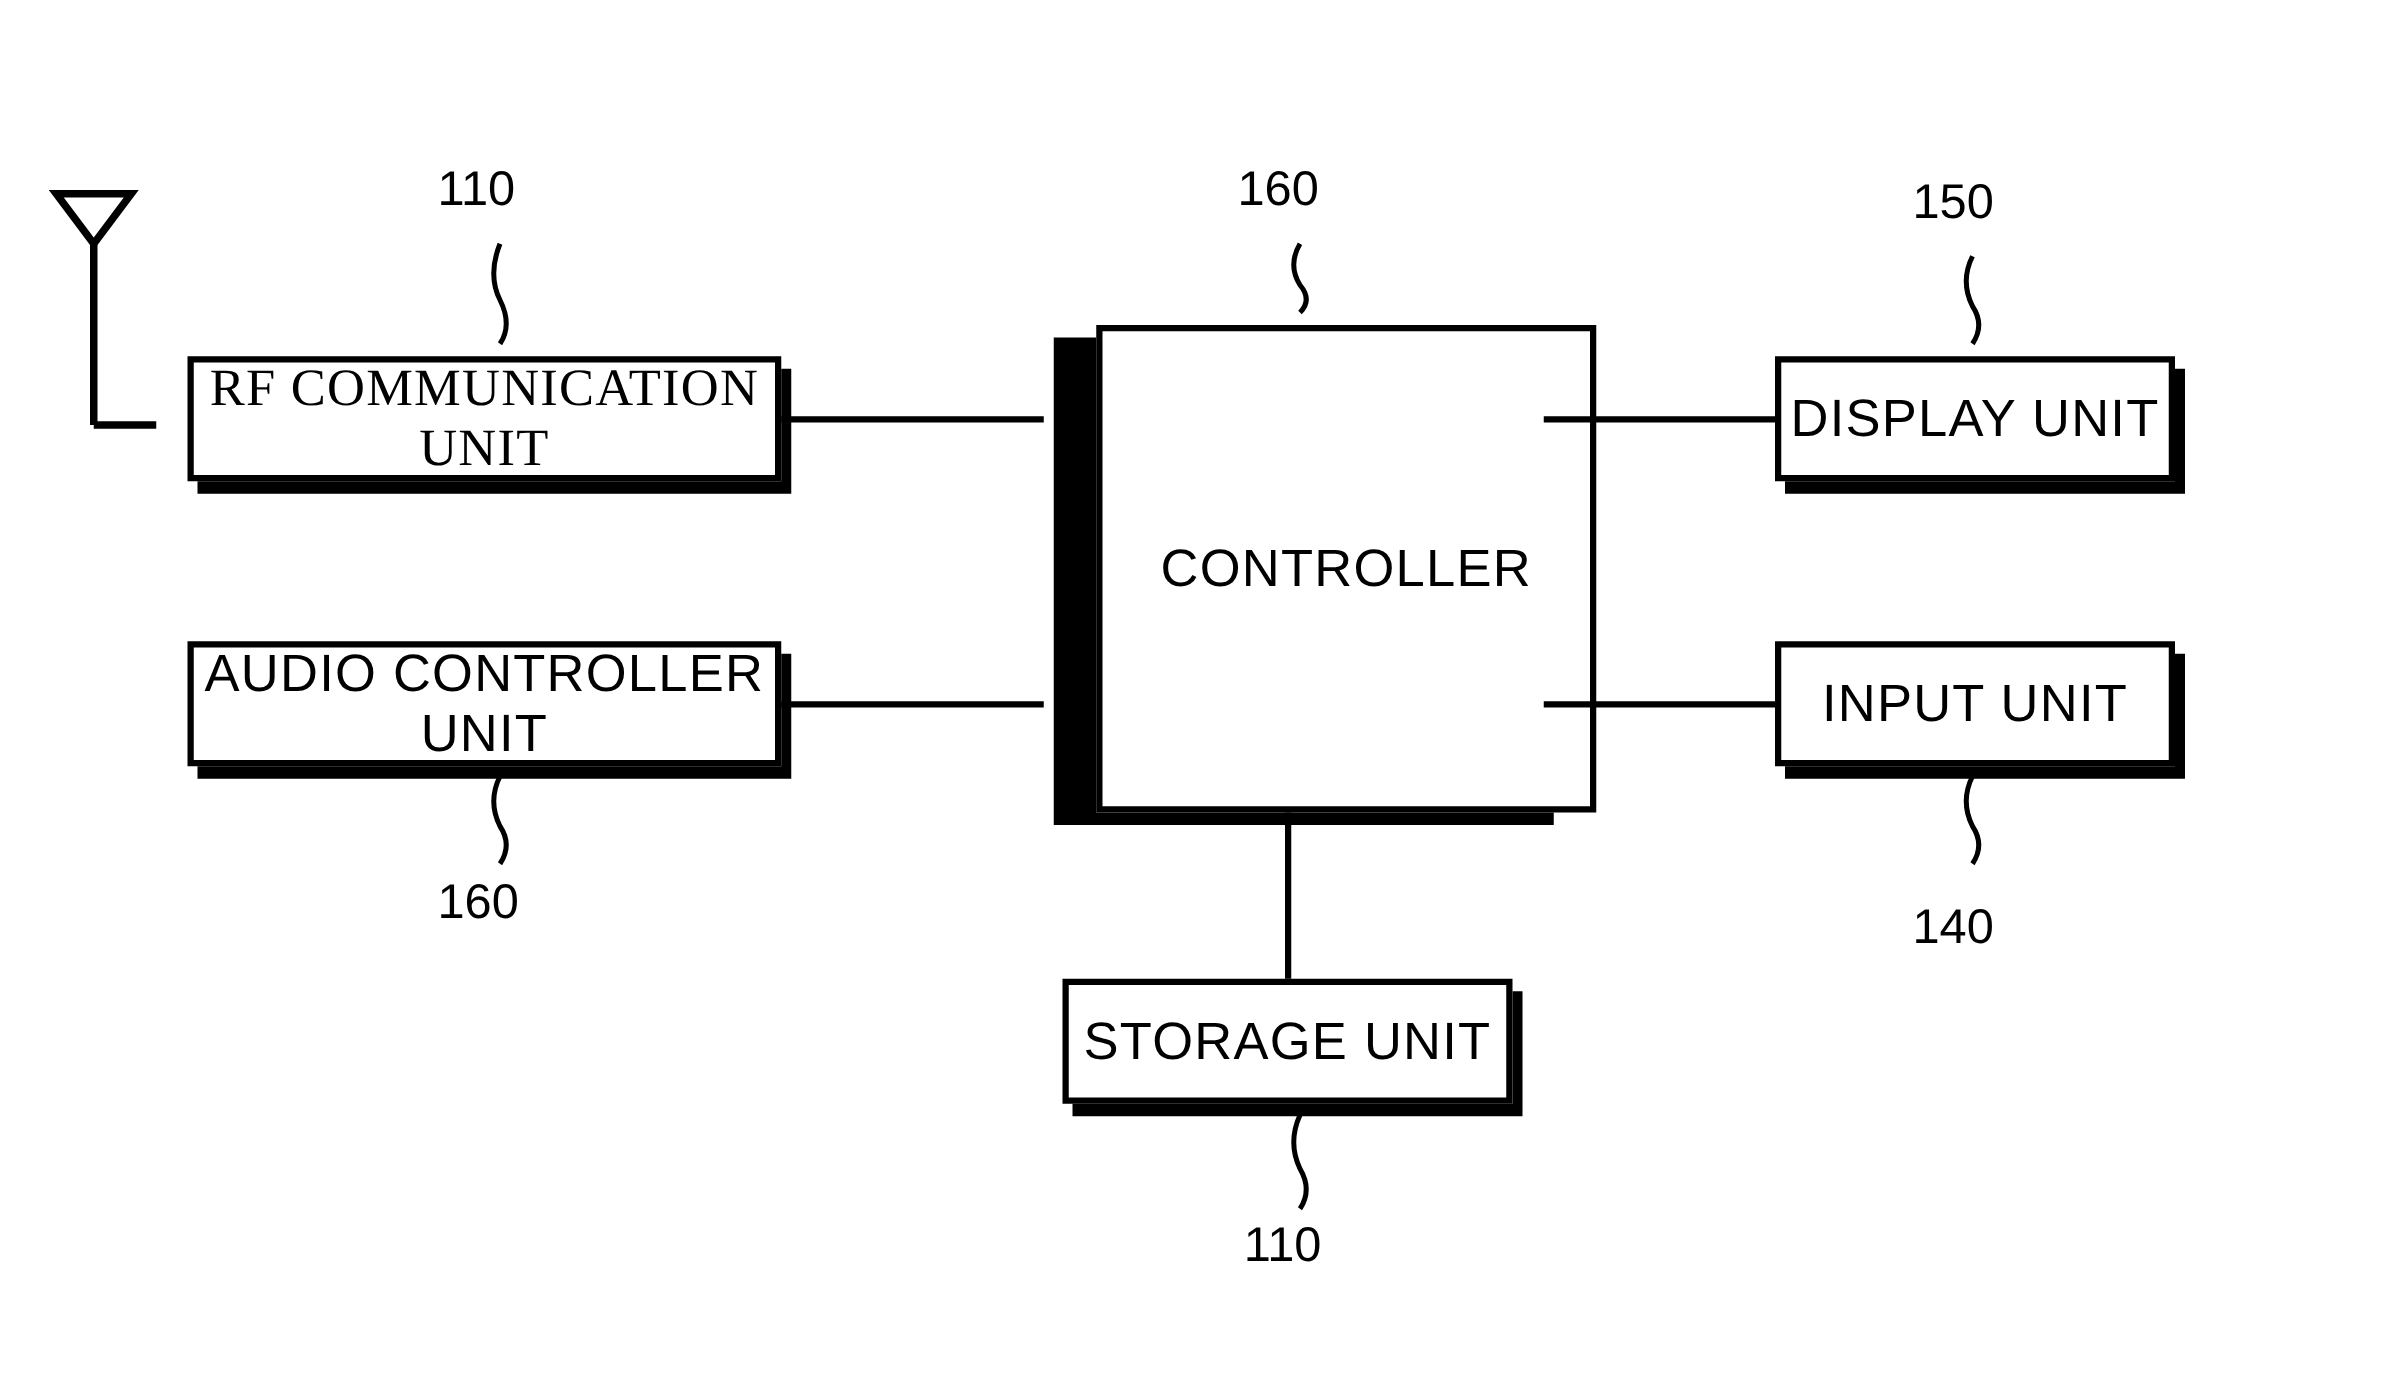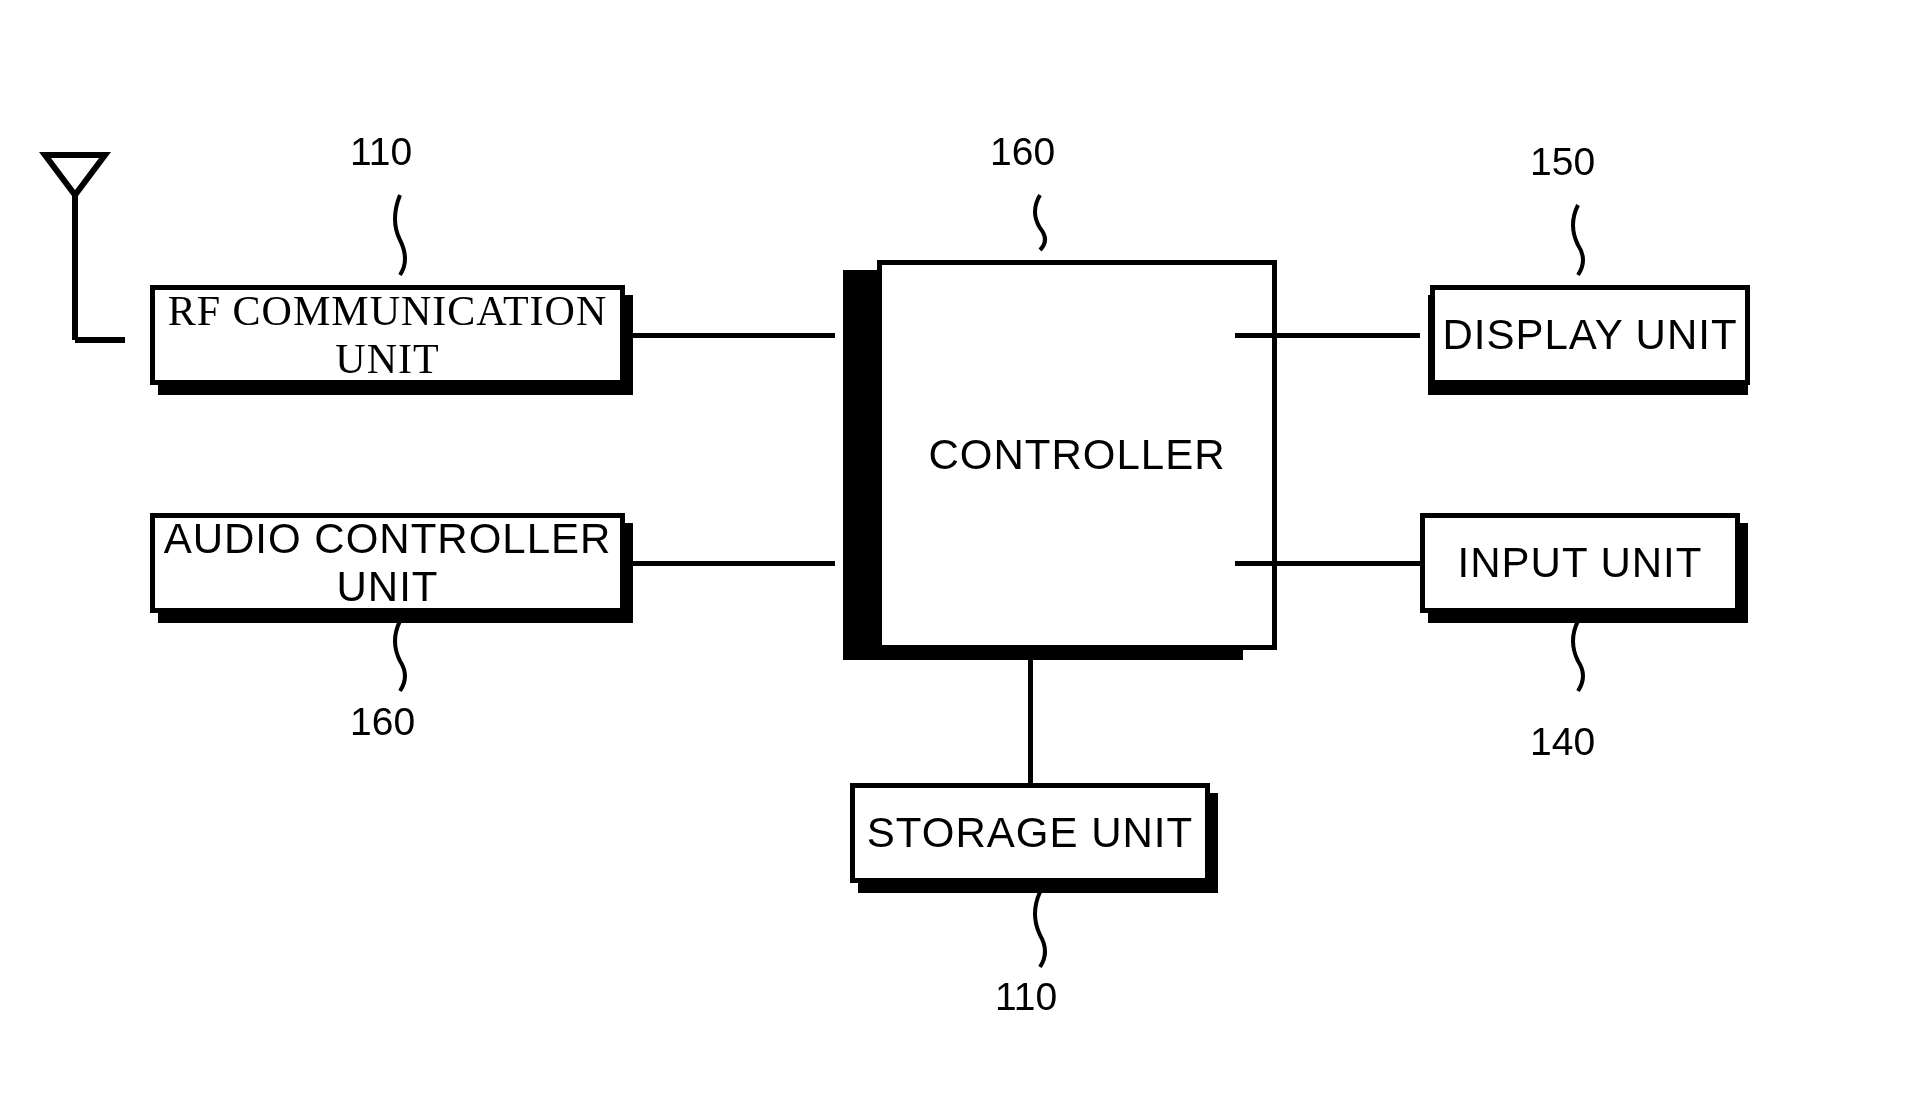--- a/index.html
+++ b/index.html
@@ -75,21 +75,21 @@
 <div class="block-shadow" style="left:843px; top:270px; width:400px; height:390px;"></div>
 <div class="block" style="left:877px; top:260px; width:400px; height:390px;">
   <span class="block-label">CONTROLLER</span>
 </div>
 <div class="ref-num" style="left:990px; top:130px;">160</div>
 <svg style="left:1025px; top:190px; width:30px; height:65px;">
   <path d="M 15 5 Q 5 22 15 38 Q 25 50 15 60" stroke="black" stroke-width="4" fill="none"></path>
 </svg>
 
 <div class="block-shadow" style="left:1428px; top:295px; width:320px; height:100px;"></div>
-<div class="block" style="left:1420px; top:285px; width:320px; height:100px;margin-left:10px;">
+<div class="block" style="left:1420px; top:285px; width:320px; height:100px;">
   <span class="block-label">DISPLAY UNIT</span>
 </div>
 <div class="ref-num" style="left:1530px; top:140px;">150</div>
 <svg style="left:1563px; top:200px; width:30px; height:80px;">
   <path d="M 15 5 Q 5 25 15 45 Q 25 60 15 75" stroke="black" stroke-width="4" fill="none"></path>
 </svg>
 
 <div class="block-shadow" style="left:1428px; top:523px; width:320px; height:100px;"></div>
 <div class="block" style="left:1420px; top:513px; width:320px; height:100px;">
   <span class="block-label">INPUT UNIT</span>

